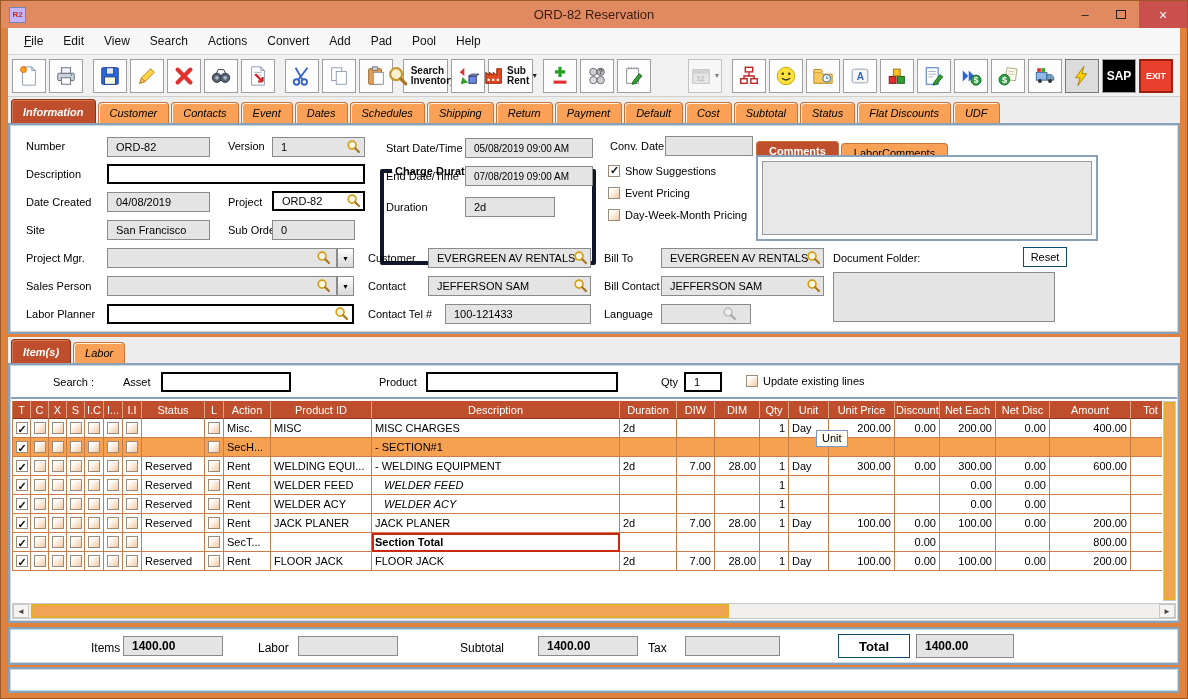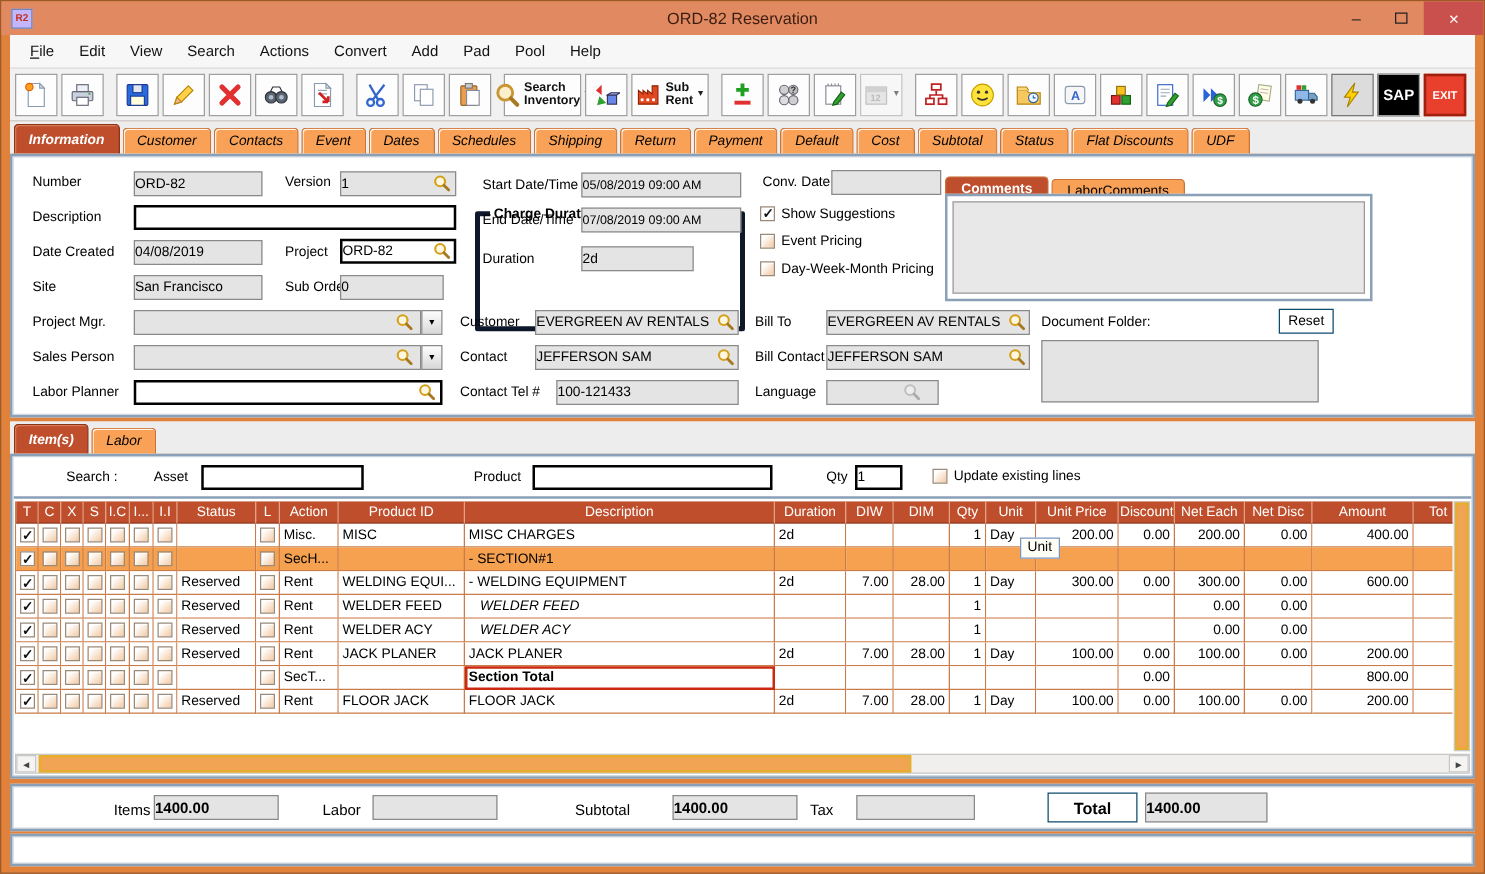--- a/index.html
+++ b/index.html
@@ -21,42 +21,42 @@
   
   .menubar { position:absolute; left:7px; right:7px; top:27px; height:27px; background:#f7f7f7;
              border-bottom:1px solid #d8d8d8; display:flex; align-items:center; padding-left:6px; }
   .menu-item { font-size:12px; color:#111; padding:4px 10px; cursor:default; }
   
   .toolbar { position:absolute; left:7px; right:7px; top:54px; height:42px; background:#f1f1f1;
              border-bottom:1px solid #cfcfcf; display:flex; align-items:center; padding:0 4px; }
   .tbtn { height:34px; min-width:34px; background:#fdfdfd; border:1px solid #9f9f9f; margin-right:3px;
           display:flex; align-items:center; justify-content:center; padding:0 2px; }
   .tbtn.pressed { background:#dcdcdc; border-color:#777; }
-  .tbtn.disabled { opacity:.55; }
+  .tbtn.disabled { opacity:.55;margin-left:34px; }
   .tlabel { font-size:10px; font-weight:bold; color:#111; line-height:10px; margin-left:2px; }
   .tdd { font-size:7px; color:#222; margin-left:2px; align-self:center; }
   .tbtn-sap { background:#000; color:#fff; }
   .tbtn-sap .tlabel { color:#fff; font-size:12px; margin:0 4px; }
   .tbtn-exit { background:#e8402c; border:2px solid #a02010; }
   .tbtn-exit .tlabel { color:#fff; font-size:9px; margin:0 2px; }
   .ticon svg { display:block; }
   
   .tabstrip { position:absolute; display:flex; align-items:flex-end;font-style:italic; }
   .tabstrip-main { left:7px; right:7px; top:96px; height:26px; background:#ededed; padding-left:3px; }
   .tab { font-size:11px; padding:4px 11px 4px 11px; background:#f9a257; color:#000;
          border:1px solid #c8733a; border-bottom:none; border-radius:4px 4px 0 0; margin-right:2px;
          height:21px; display:flex; align-items:center; box-shadow:inset 1px 1px 0 #fff3e3; }
   .tab.active { background:#bf4e2c; color:#fff; font-weight:bold; height:24px;
                 border-color:#8a3418; box-shadow:inset 1px 1px 0 #d97a55; }
   
   .panel { position:absolute; background:#fff; border:2px solid #8aa0b6;
            box-shadow:inset 0 0 0 1px #ccd8e4; }
   .info-panel { left:7px; right:7px; top:122px; height:211px; }
   .lbl { position:absolute; font-size:11px; color:#000; white-space:nowrap; }
-  .inp { position:absolute; height:20px; font-size:11px; color:#000; padding:0 0;
+  .inp { position:absolute; height:20px; font-size:11px; color:#000; padding:0 8px;
          display:flex; align-items:center; white-space:nowrap; overflow:hidden; }
   .inp-gray { background:#e4e4e4; border:1px solid #8a8a8a; }
   .inp-white { background:#fff; border:2px solid #000; }
   .mag { position:absolute; width:15px; height:15px; }
   .mag svg { display:block; }
   .mag.gray { filter:grayscale(1) opacity(.55); }
   .ddbtn { position:absolute; width:17px; height:20px; background:linear-gradient(#fdfdfd,#d8d8d8);
            border:1px solid #8a8a8a; font-size:7px; display:flex; align-items:center; justify-content:center; }
   .fieldset { position:absolute; border:4px solid #0f172a; border-radius:2px;margin-top:36px; }
   .fieldset > .legend { position:absolute; top:-8px; left:8px; background:#fff; font-size:11px;

